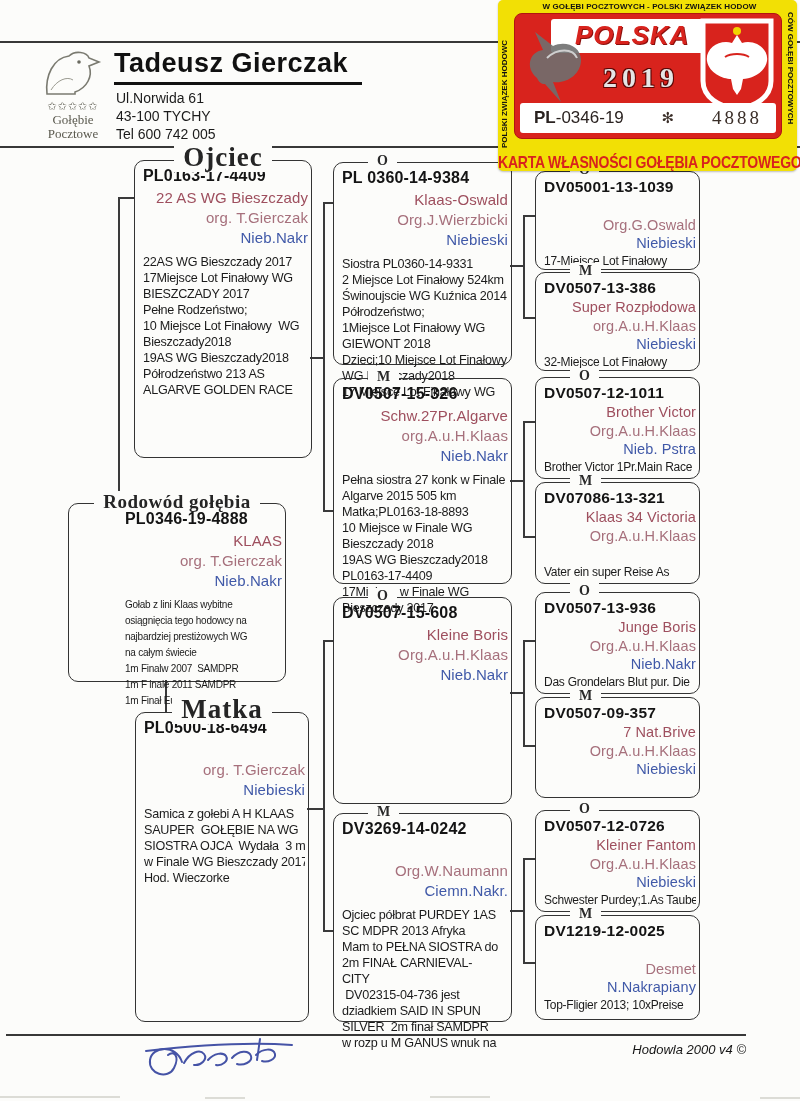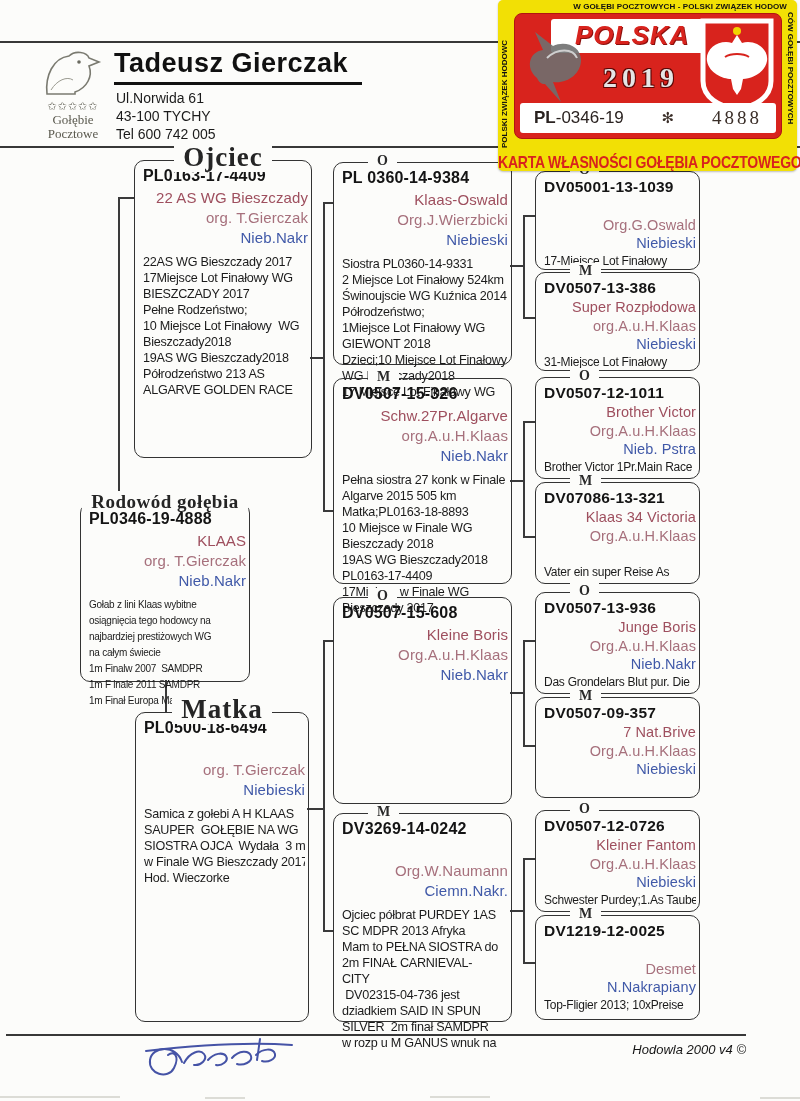--- a/index.html
+++ b/index.html
@@ -35,21 +35,21 @@
   .small .ring{font-size:15.5px;margin-bottom:1px;}
   .small .pname,.small .porg,.small .pcolor{font-size:14.5px;line-height:18.5px;min-height:18.5px;}
   .small .pnotes{font-size:12px;line-height:15px;margin-top:1px;}
   
   .cl{position:absolute;background:#3a3a3a;z-index:1;}
   .h{height:1.6px;} .v{width:1.6px;}
   
   #sticker{position:absolute;left:498px;top:0;width:299px;height:171px;background:var(--stickeryellow);
     border-radius:5px;z-index:20;box-shadow:0 1px 2px rgba(0,0,0,.25);}
   .stk-top{position:absolute;top:2px;left:14px;right:10px;font-size:8px;font-weight:bold;
-    color:#111;text-align:right;white-space:nowrap;letter-spacing:.1px;}
+    color:#111;text-align:center;white-space:nowrap;letter-spacing:.1px;}
   .stk-left,.stk-right{position:absolute;font-size:8px;font-weight:bold;color:#111;white-space:nowrap;}
   .stk-left{left:2px;top:8px;height:140px;writing-mode:vertical-rl;transform:rotate(180deg);}
   .stk-right{right:2px;top:12px;height:150px;writing-mode:vertical-rl;}
   .stk-panel{position:absolute;left:16px;top:13px;width:266px;height:124px;background:var(--stickerred);
     border-radius:8px;border:1px solid #b01512;}
   .stk-white-band{position:absolute;left:36px;top:5px;width:162px;height:34px;background:#fff;
     border-radius:3px;}
   .stk-polska{position:absolute;left:60px;top:6px;font-size:26px;font-weight:bold;font-style:italic;
     color:var(--stickerred);letter-spacing:1px;font-family:"Liberation Sans",sans-serif;
     text-shadow:1px 1px 0 #8c0f0c;}
@@ -160,21 +160,21 @@
 BIESZCZADY 2017
 Pełne Rodzeństwo;
 10 Miejsce Lot Finałowy  WG
 Bieszczady2018
 19AS WG Bieszczady2018
 Półrodzeństwo 213 AS
 ALGARVE GOLDEN RACE</div>
     </div>
   </div>
 
-  <div class="pbox" style="left:80px;top:503px;width:168px;height:177px;">
+  <div class="pbox" style="left:68px;top:503px;width:168px;height:177px;padding-left:48px;">
     <div class="boxtitle t-mid"><span>Rodowód gołębia</span></div>
     <div class="inner">
       <div class="ring">PL0346-19-4888</div>
       <div class="pname">KLAAS</div>
       <div class="porg">org. T.Gierczak</div>
       <div class="pcolor">Nieb.Nakr</div>
       <div class="pnotes" style="font-size:10px;">Gołab z lini Klaas wybitne
 osiągnięcia tego hodowcy na
 najbardziej prestiżowych WG
 na całym świecie
@@ -278,21 +278,21 @@
     </div>
   </div>
 
   <div class="pbox small" style="left:535px;top:272px;width:163px;height:97px;">
     <div class="omlabel"><span>M</span></div>
     <div class="inner">
       <div class="ring">DV0507-13-386</div>
       <div class="pname">Super Rozpłodowa</div>
       <div class="porg">org.A.u.H.Klaas</div>
       <div class="pcolor">Niebieski</div>
-      <div class="pnotes">31-Miejsce Lot Finałowy</div>
+      <div class="pnotes">32-Miejsce Lot Finałowy</div>
     </div>
   </div>
 
   <div class="pbox small" style="left:535px;top:377px;width:163px;height:100px;">
     <div class="omlabel"><span>O</span></div>
     <div class="inner">
       <div class="ring">DV0507-12-1011</div>
       <div class="pname">Brother Victor</div>
       <div class="porg">Org.A.u.H.Klaas</div>
       <div class="pcolor">Nieb. Pstra</div>

